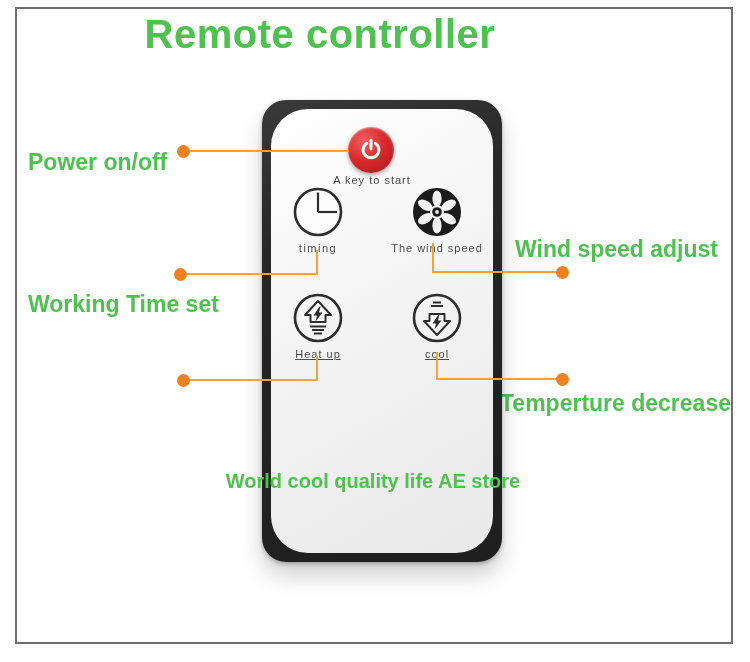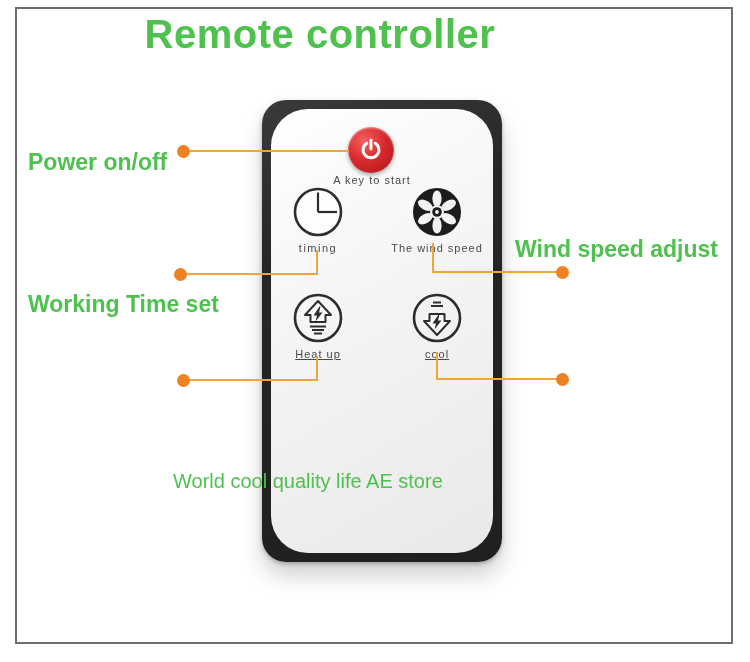--- a/index.html
+++ b/index.html
@@ -20,22 +20,22 @@
     border:2px solid var(--frame-gray);box-sizing:border-box;
   }
   .title{
     position:absolute;left:0;top:12px;width:640px;text-align:center;
     color:var(--green);font-size:40px;font-weight:bold;letter-spacing:0.5px;
   }
   .annot{
     position:absolute;color:var(--green);font-size:23px;font-weight:bold;white-space:nowrap;
   }
   .store-text{
-    position:absolute;left:173px;top:470px;width:400px;
-    color:var(--green);font-size:20px;font-weight:normal;z-index:30;white-space:nowrap;
+    position:absolute;left:173px;top:470px;width:400px;text-align:center;
+    color:var(--green);font-size:20px;font-weight:bold;z-index:30;white-space:nowrap;
   }
   .leader{position:absolute;background:var(--orange-line);z-index:20;}
   .leader.h{height:2px;}
   .leader.v{width:2px;}
   .dot{
     position:absolute;width:13px;height:13px;border-radius:50%;
     background:var(--orange-dot);z-index:21;
   }
   
   .remote{
@@ -138,20 +138,21 @@
           <path d="M27.5 22.5 L21.5 31.5 H25 L23.5 37.5 L30.5 28.5 H27 L28.5 22.5 Z" fill="#2d2d2d"></path>
         </svg>
       </span>
     </div>
     <div class="rlabel" style="left:118px;top:248px;width:114px;letter-spacing:1px;text-decoration:underline;">cool</div>
   </div>
 
   <div class="annot" style="left:28px;top:149px;">Power on/off</div>
   <div class="annot" style="left:28px;top:247px;margin-top:44px;">Working Time set</div>
   <div class="annot" style="left:515px;top:236px;">Wind speed adjust</div>
+  <div class="annot" style="left:500px;top:390px;">Temperture decrease</div>
   <div class="store-text">World cool quality life AE store</div>
 
   <div class="dot" style="left:177px;top:145px;"></div>
   <div class="leader h" style="left:190px;top:150px;width:159px;"></div>
 
   <div class="dot" style="left:174px;top:268px;"></div>
   <div class="leader h" style="left:187px;top:273px;width:131px;"></div>
   <div class="leader v" style="left:316px;top:250px;height:25px;"></div>
 
   <div class="dot" style="left:177px;top:374px;"></div>

